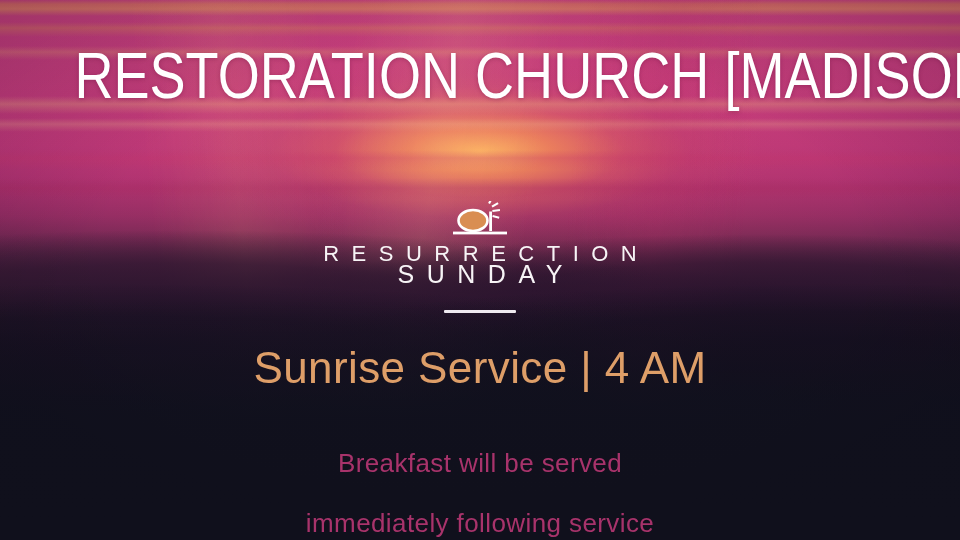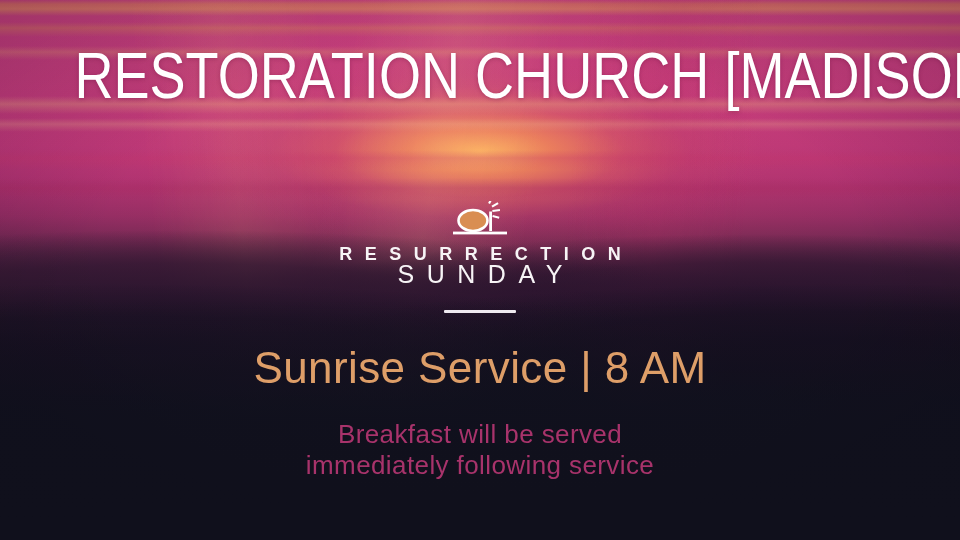--- a/index.html
+++ b/index.html
@@ -122,23 +122,23 @@
     left: 443px; top: 201px;
     width: 74px; height: 36px;
   }
 
   #resurrection-line {
     position: absolute;
     left: 0; top: 240px;
     width: 960px;
     text-align: center;
     color: #f7f4f6;
-    font-size: 18px;
+    font-size: 22px;
     line-height: 28px;
-    font-weight: 700;
+    font-weight: 400;
     letter-spacing: 12.5px;
     text-indent: 12.5px;
     white-space: nowrap;
   }
 
   #sunday-line {
     position: absolute;
     left: 0; top: 260px;
     width: 960px;
     text-align: center;
@@ -176,21 +176,21 @@
     position: absolute;
     left: 0; top: 419px;
     width: 960px;
     text-align: center;
     color: #a8336b;
     font-size: 26px;
     line-height: 31px;
     font-weight: 400;
     letter-spacing: 0.4px;
   }
-  #breakfast-note .note-line { display: block; white-space: nowrap; }
+  #breakfast-note .note-line { display: block; white-space: nowrap; margin-top: 29px; }
 </style>
 </head>
 <body>
 
 <div id="stage">
 
   <div class="layer sky-base"></div>
   <div class="layer sky-glow"></div>
   <div class="layer sky-streaks"></div>
   <div class="layer sky-wisps"></div>
@@ -217,21 +217,21 @@
         <rect x="10" y="30.6" width="54" height="2.8" fill="#ffffff"></rect>
       </svg>
     </div>
 
     <div id="resurrection-line">RESURRECTION</div>
 
     <div id="sunday-line">SUNDAY</div>
 
     <div id="title-divider"></div>
 
-    <div id="service-line">Sunrise Service | 8 AM</div>
+    <div id="service-line">Sunrise Service | 4 AM</div>
 
     <div id="breakfast-note">
       <span class="note-line">Breakfast will be served</span>
       <span class="note-line">immediately following service</span>
     </div>
 
   </div>
 </div>
 
 </body></html>

